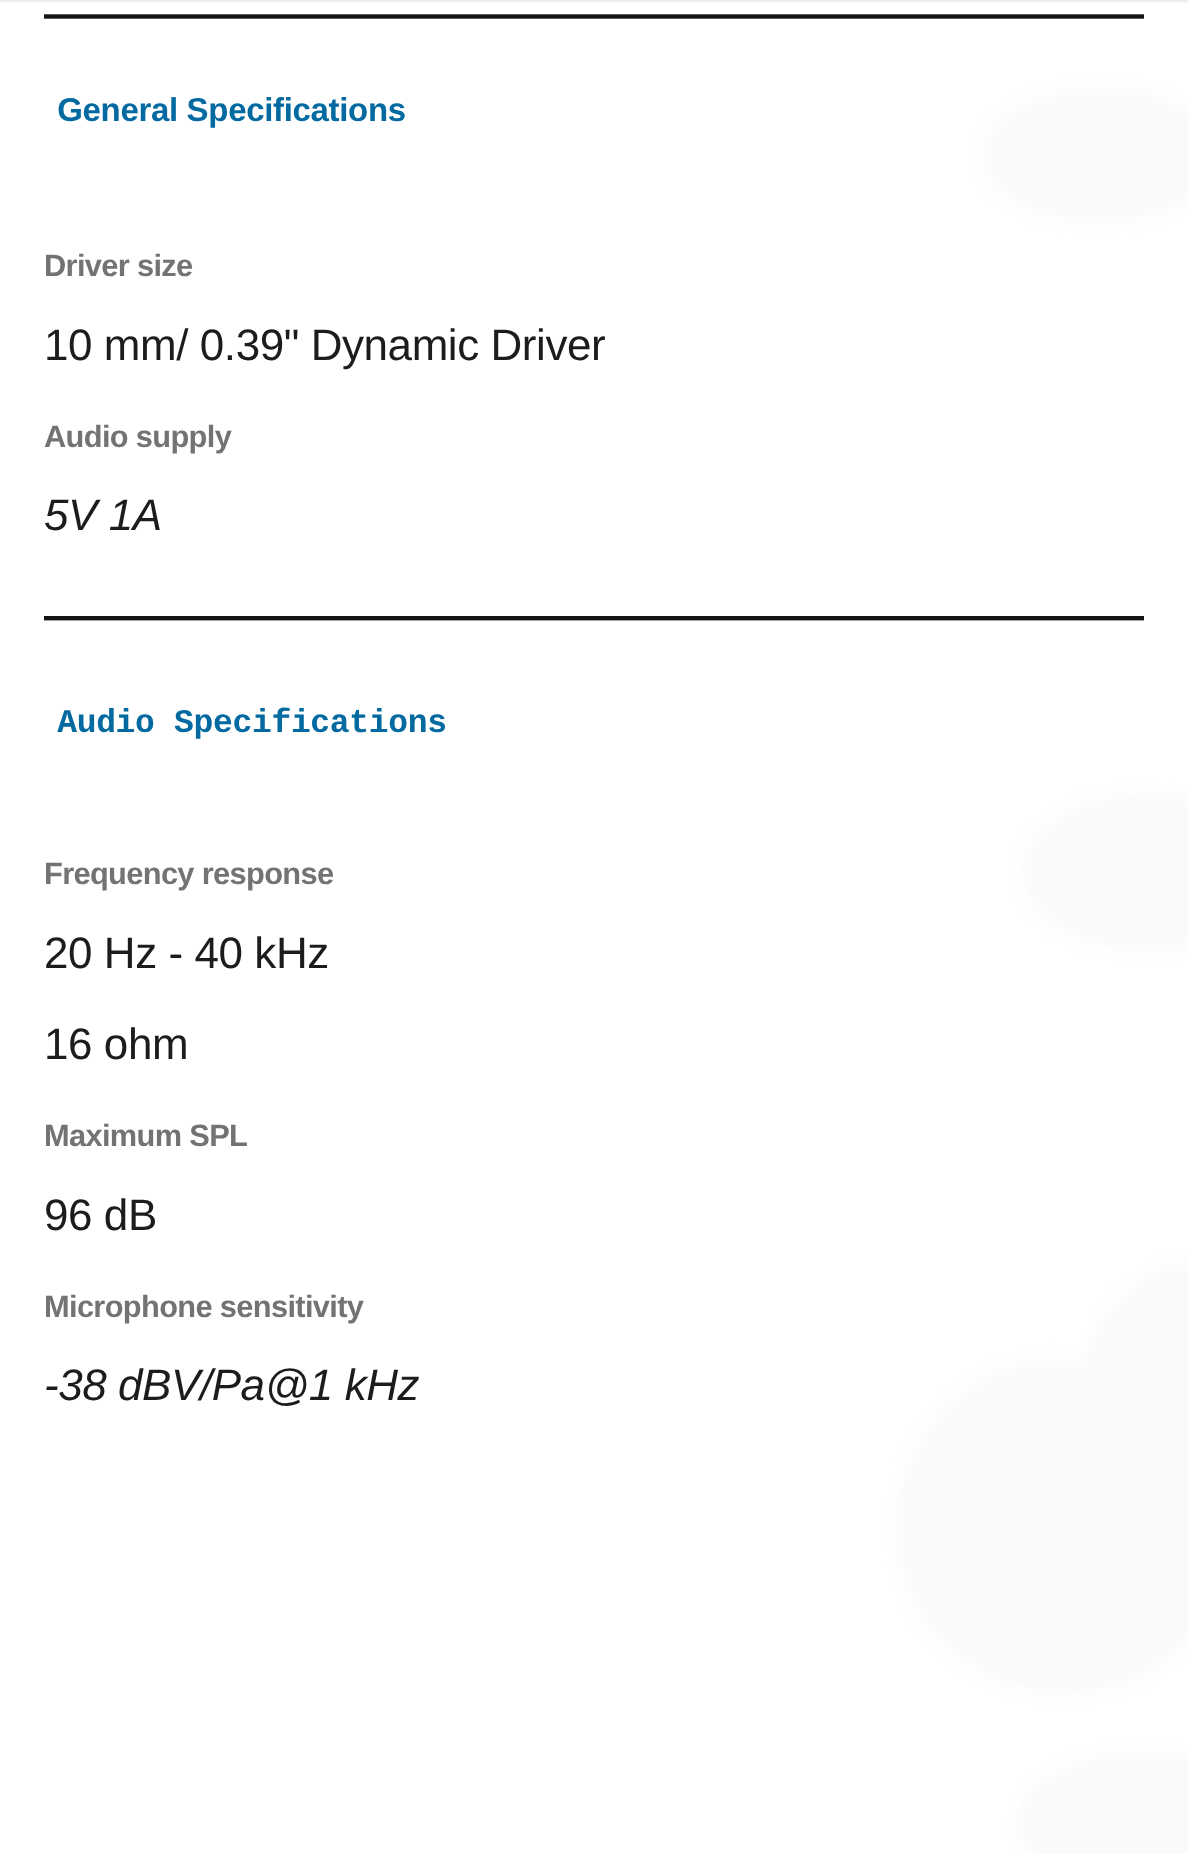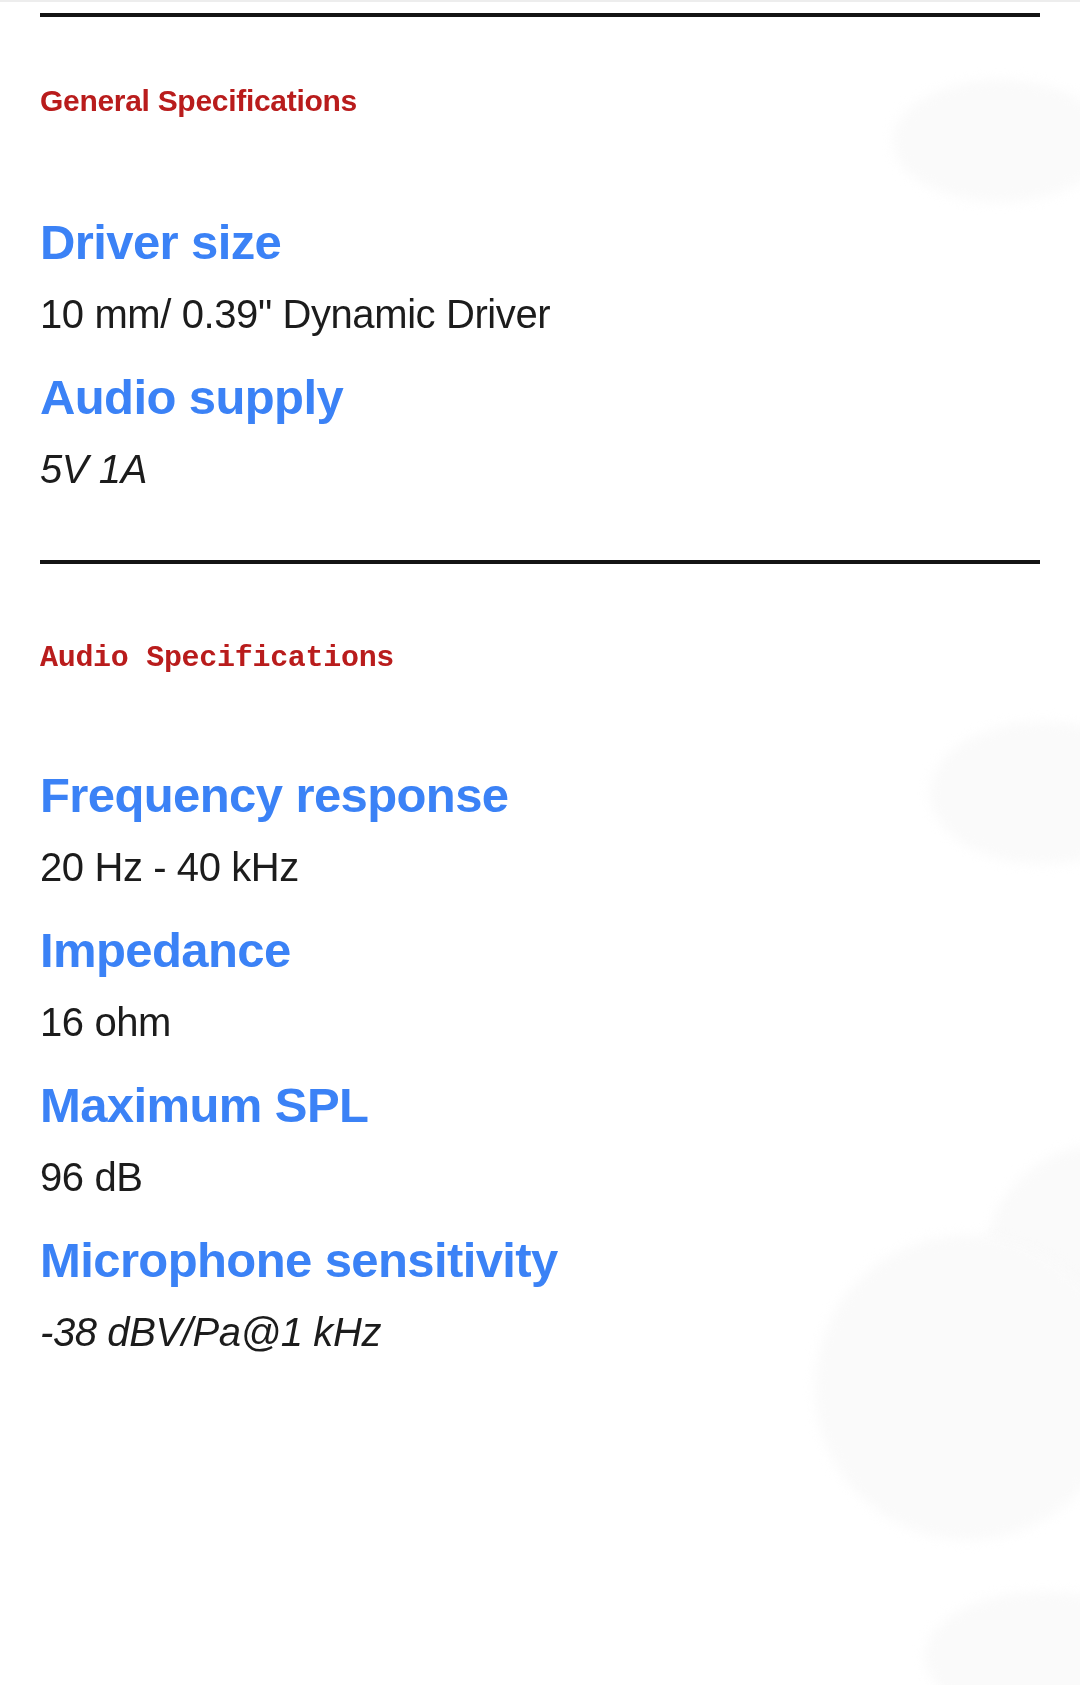--- a/index.html
+++ b/index.html
@@ -33,32 +33,32 @@
   }
   .rule {
     height:4px; border:none; margin:0;
     background:#141414;
   }
   .rule-top { margin-top:11px; }
   .rule-mid { margin-top:68px; }
   .section-title {
     font-size:30px; line-height:36px;
     font-weight:700; letter-spacing:-0.3px;
-    color:#b91c1c;
-    margin:0;
+    color:#0369a1;
+    margin:12px;
   }
   .section--general .section-title { margin-top:66px; }
   .section--audio   .section-title { margin-top:76px;font-family:Liberation Mono, monospace; }
   .spec-list { margin:0; padding:0; }
   .section--general .spec-list { margin-top:100px; }
   .section--audio   .spec-list { margin-top:96px; }
   .spec-item dt {
-    font-size:49px; line-height:46px;
+    font-size:28px; line-height:46px;
     font-weight:700; letter-spacing:-0.6px;
-    color:#3b82f6;
+    color:#737373;
     margin:0 0 26px 0;
   }
   .spec-item dd {
     font-size:40px; line-height:46px;
     font-weight:400; letter-spacing:-0.4px;
     color:#1c1c1c;
     margin:0 0 37px 0;
   }
   .spec-item:last-child dd { margin-bottom:0;font-style:italic; }
 </style>
@@ -94,21 +94,20 @@
   <hr class="rule rule-mid">
 
   <section class="spec-section section--audio">
     <h2 class="section-title">Audio Specifications</h2>
     <dl class="spec-list">
       <div class="spec-item">
         <dt>Frequency response</dt>
         <dd>20 Hz - 40 kHz</dd>
       </div>
       <div class="spec-item">
-        <dt>Impedance</dt>
         <dd>16 ohm</dd>
       </div>
       <div class="spec-item">
         <dt>Maximum SPL</dt>
         <dd>96 dB</dd>
       </div>
       <div class="spec-item">
         <dt>Microphone sensitivity</dt>
         <dd>-38 dBV/Pa@1 kHz</dd>
       </div>

